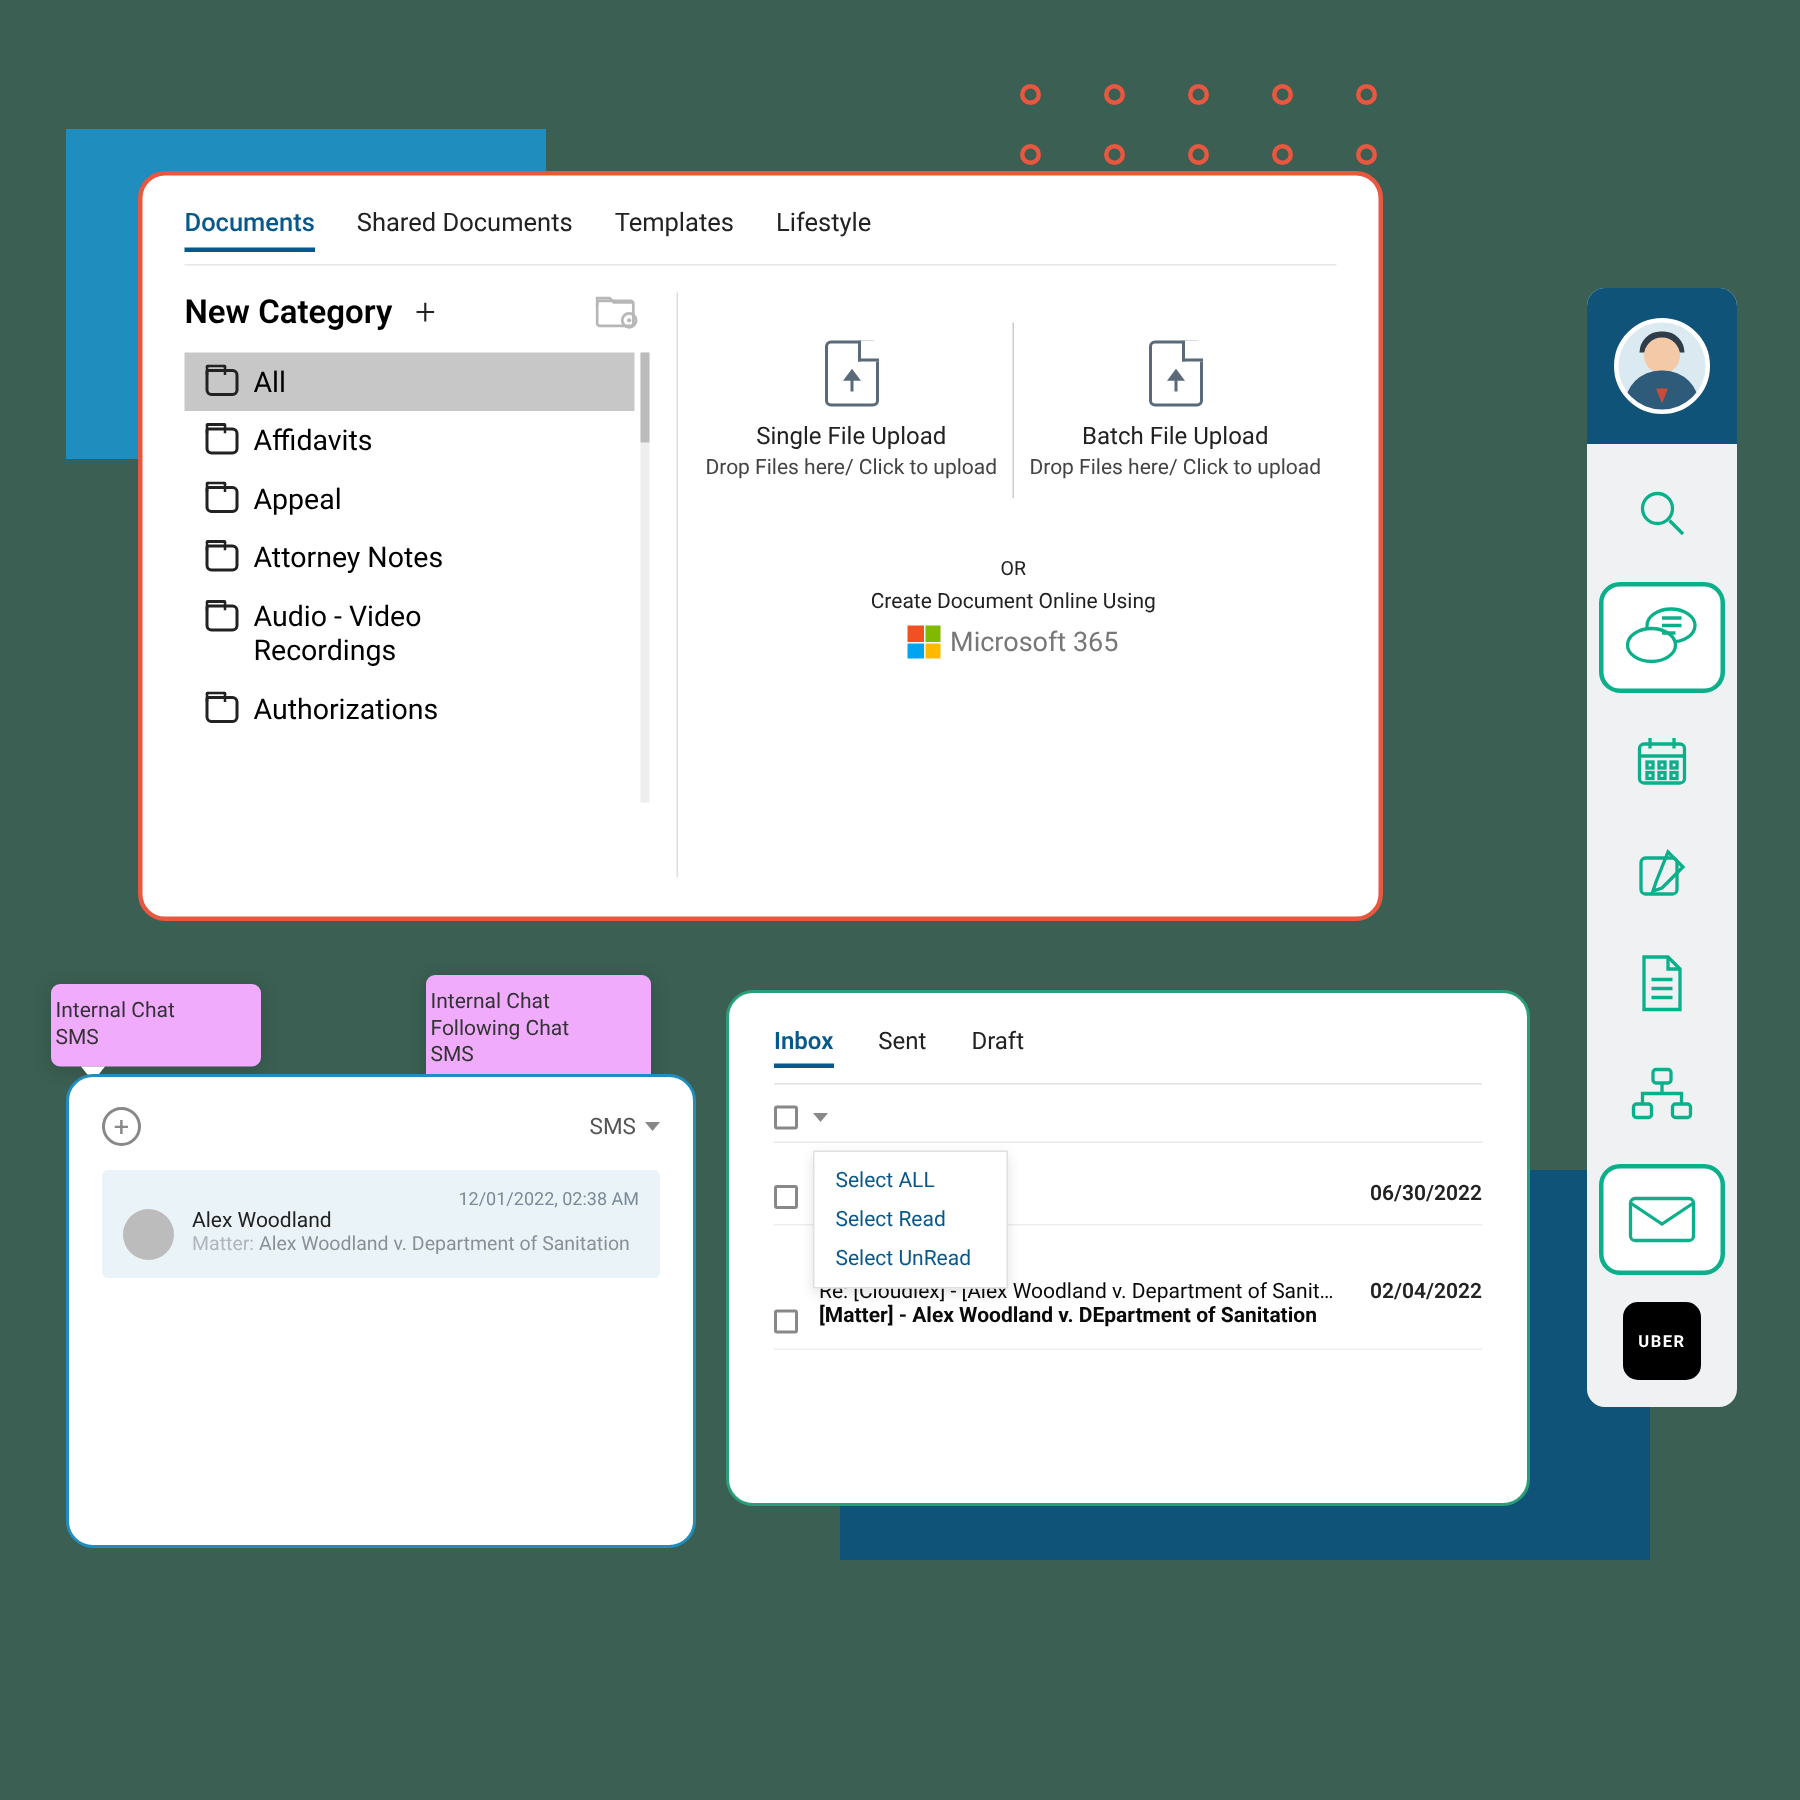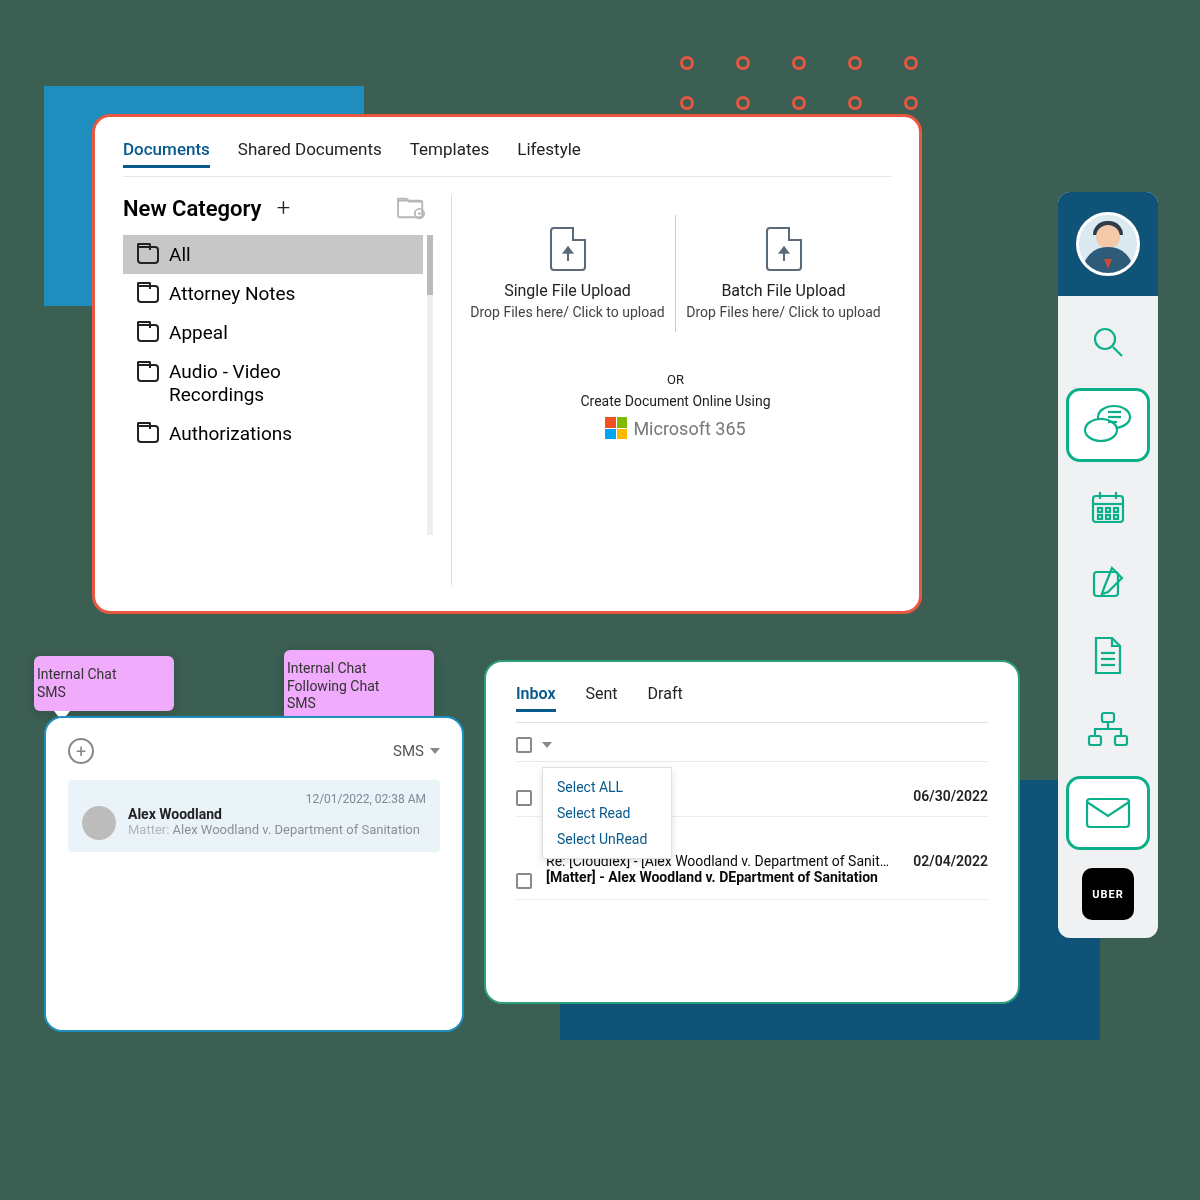--- a/index.html
+++ b/index.html
@@ -58,21 +58,21 @@
   .mag { width:16px; height:16px; border:2px solid #888; border-radius:50%; position:relative; }
   .mag::after { content:''; position:absolute; bottom:-6px; right:-6px; width:8px; height:2px; background:#888; transform:rotate(45deg); }
   .search-input { border:none; outline:none; flex:1; font-size:15px; color:#666; }
   .slider-icon { width:20px; height:14px; position:relative; }
   .slider-icon::before, .slider-icon::after { content:''; position:absolute; left:0; right:0; height:2px; background:#888; }
   .slider-icon::before{ top:2px;} .slider-icon::after{ bottom:2px;}
   .msg { background:#eaf3f8; padding:12px 14px; margin-top:16px; border-radius:4px; }
   .msg-time { text-align:right; font-size:12px; color:#7a8a98; }
   .msg-body{ display:flex; gap:12px; }
   .avatar-sm{ width:34px; height:34px; background:#bcbcbc; border-radius:50%; flex-shrink:0;}
-  .msg-name{ font-weight:700; font-size:14px; color:#222;}
+  .msg-name{ font-weight:400; font-size:14px; color:#222;}
   .msg-matter{ font-size:13px; color:#8a9096;}
   .msg-matter .lbl{ color:#b0b6bc;}
   .msg-text{ font-size:13px; color:#4a5560; margin-top:2px; line-height:1.4;}
 
   .bubble { position:absolute; background:#f0abfc; border-radius:6px; padding:10px 3px; font-size:14px; color:#333; line-height:1.25; filter: drop-shadow(0 2px 6px rgba(0,0,0,.15)); }
   .bubble::after{ content:''; position:absolute; bottom:-10px; left:20px; width:0; height:0; border-left:8px solid transparent; border-right:8px solid transparent; border-top:10px solid #fff; }
   .bubble1{ top:656px; left:34px; width:140px;}
   .bubble2{ top:650px; left:284px; width:150px;}
 
   
@@ -147,25 +147,29 @@
           </svg>
       </div>
       <div style="display:flex;">
         <ul class="cat-list" style="flex:1;">
           <li class="cat-item sel">
               <span class="folder-icon"></span>
               <span>All</span>
             </li>
           <li class="cat-item">
               <span class="folder-icon"></span>
+              <span>Affidavits</span>
+            </li>
+          <li class="cat-item">
+              <span class="folder-icon"></span>
+              <span>Appeal</span>
+            </li>
+          <li class="cat-item">
+              <span class="folder-icon"></span>
               <span>Attorney Notes</span>
-            </li>
-          <li class="cat-item">
-              <span class="folder-icon"></span>
-              <span>Appeal</span>
             </li>
           <li class="cat-item">
               <span class="folder-icon" style="align-self:flex-start;margin-top:4px;"></span>
               <span style="max-width:180px;">Audio - Video Recordings</span>
             </li>
           <li class="cat-item">
               <span class="folder-icon"></span>
               <span>Authorizations</span>
             </li>
         </ul>

